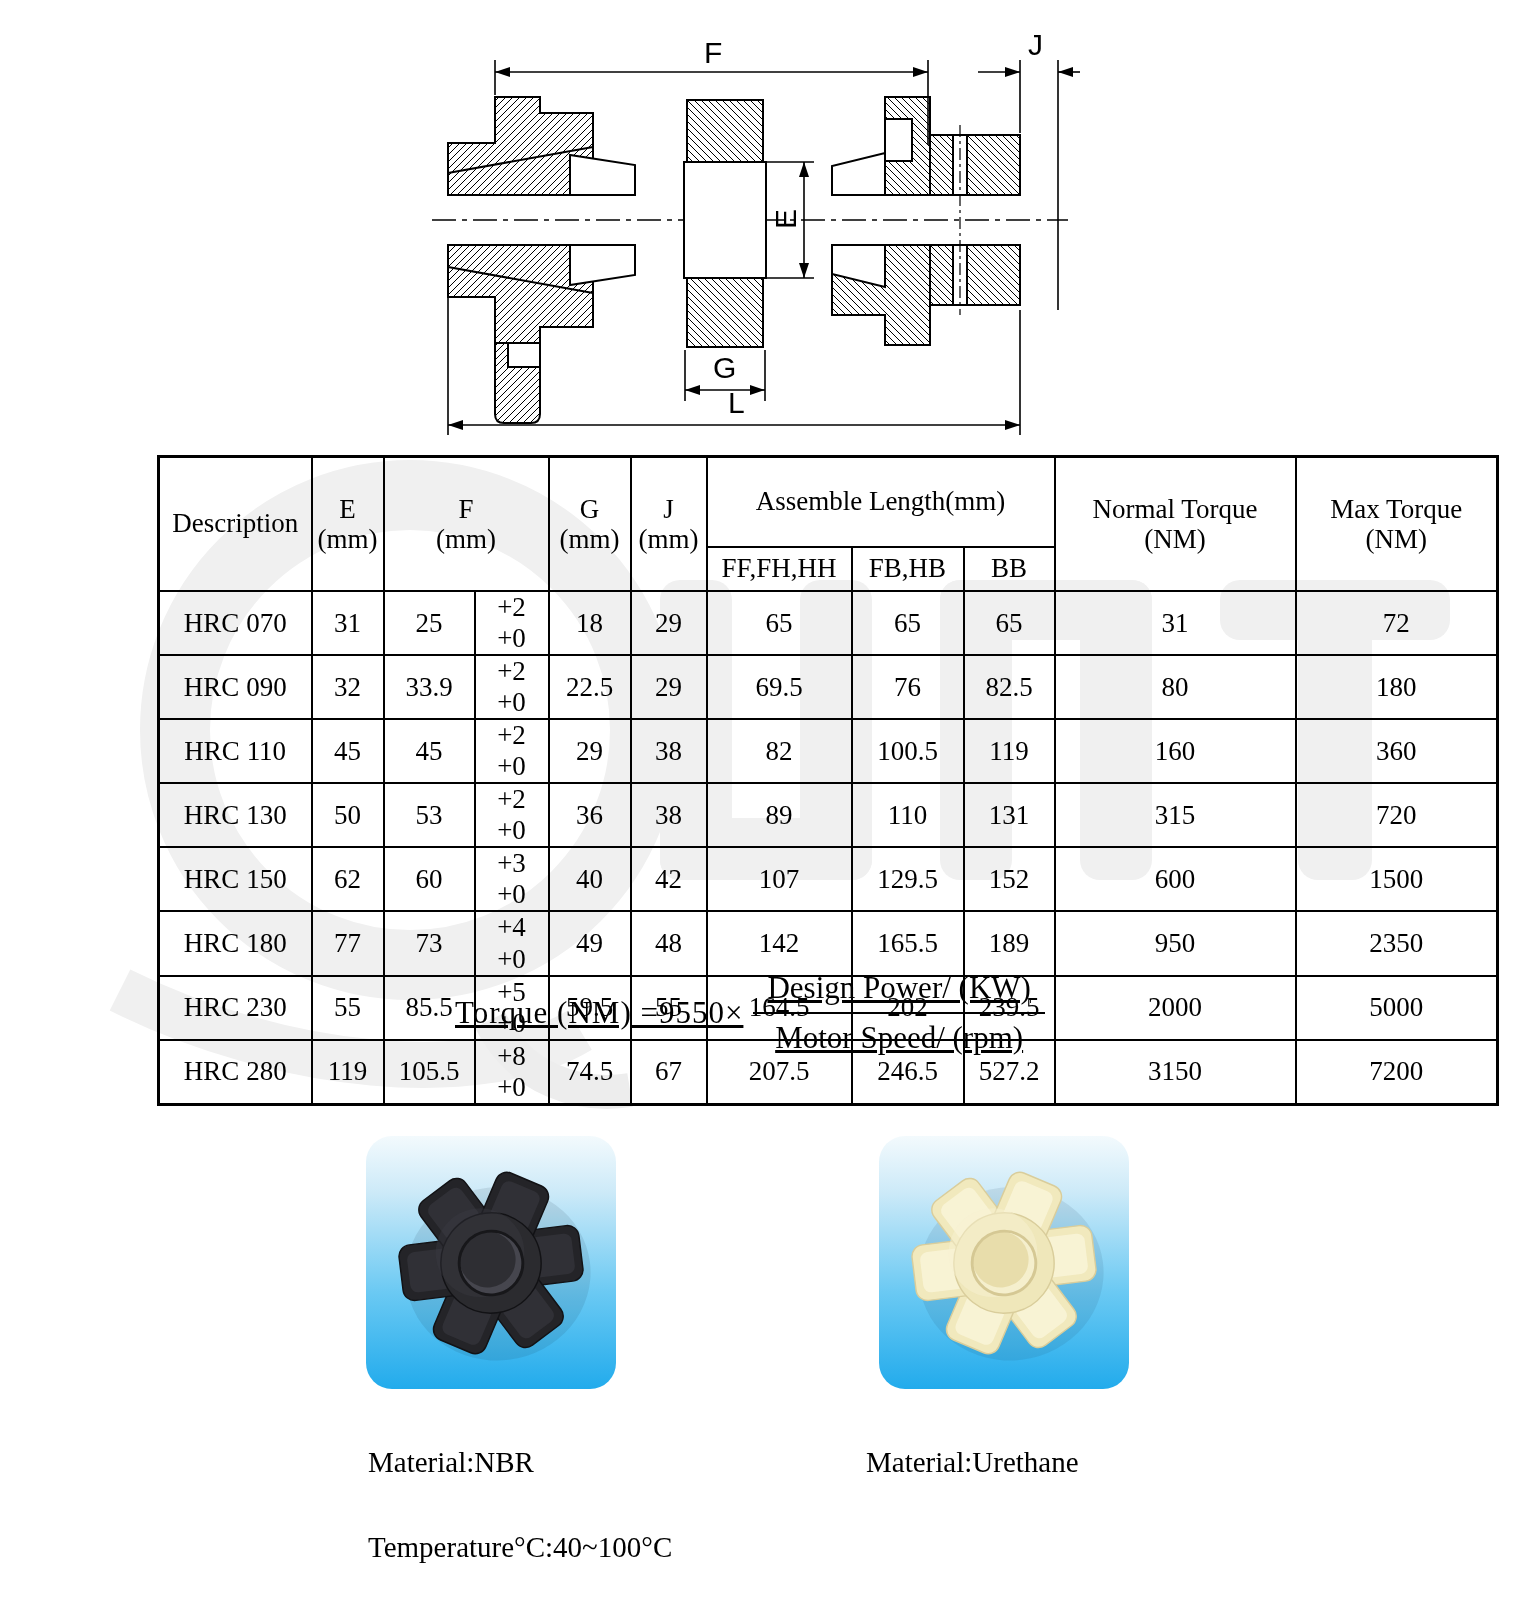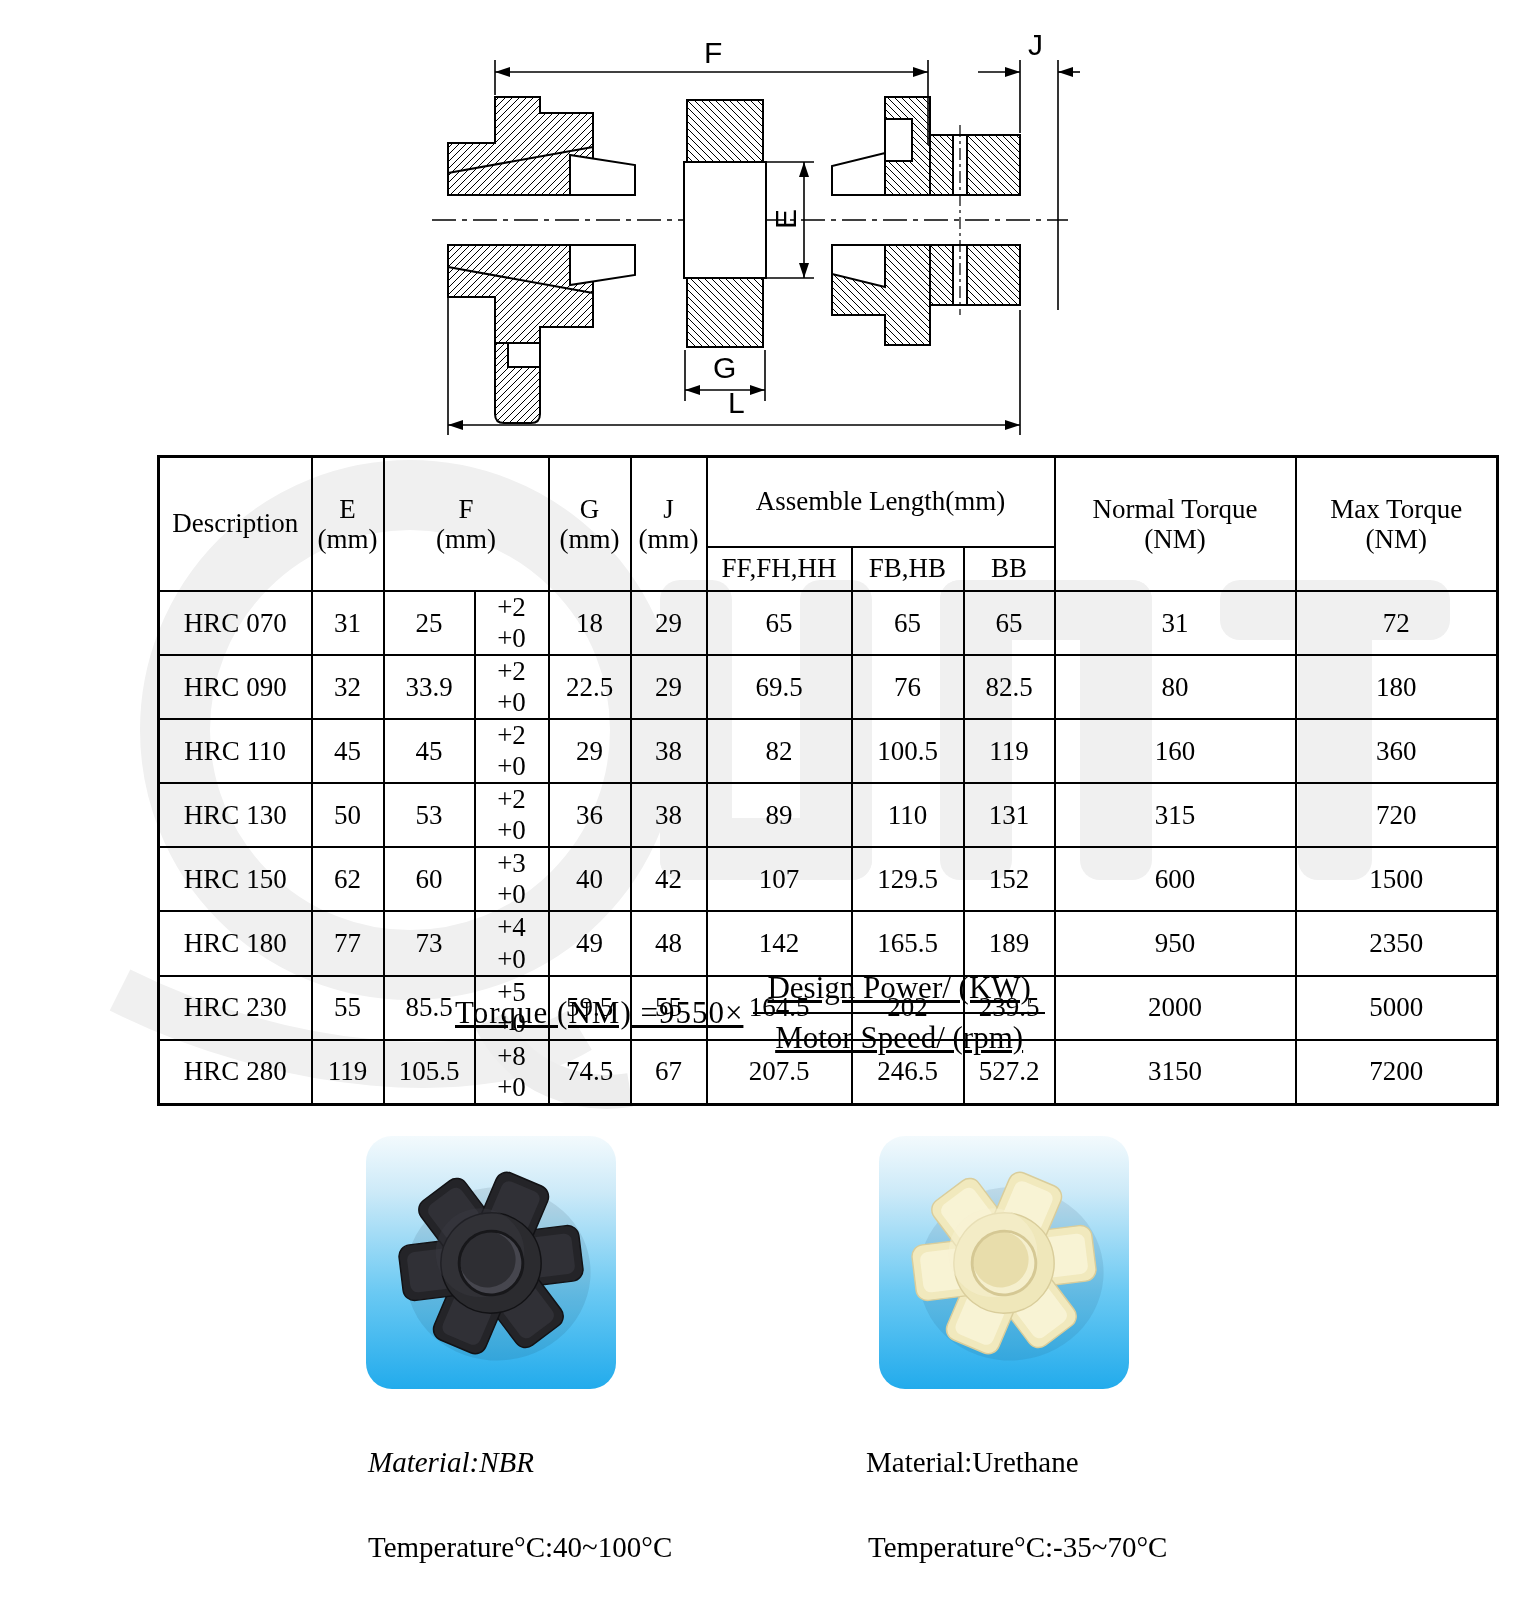--- a/index.html
+++ b/index.html
@@ -35,21 +35,21 @@
   .frac .den{padding:6px 14px 2px 14px;border-top:2px solid #000;}
 
   
   .card{position:absolute;width:250px;height:253px;border-radius:26px;z-index:2;
         display:flex;align-items:center;justify-content:center;
         background:linear-gradient(180deg,#f3fafd 0%,#cdeaf8 22%,#6ac9f3 62%,#22abec 100%);}
   .card-left{left:366px;top:1136px;}
   .card-right{left:879px;top:1136px;}
 
   .cap{position:absolute;z-index:2;font-size:29px;white-space:nowrap;}
-  .cap-mat-left{left:368px;top:1446px;font-style:italic;}
+  .cap-mat-left{left:368px;top:1446px;}
   .cap-mat-right{left:866px;top:1446px;}
   .cap-tmp-left{left:368px;top:1531px;}
   .cap-tmp-right{left:868px;top:1531px;}
 </style>
 </head>
 <body>
 
 <div class="page">
 
   <svg class="watermark" width="1420" height="680" viewBox="0 0 1420 680">
@@ -421,15 +421,14 @@
         <circle r="33" fill="#f5efcd"></circle>
         <circle cx="-3" cy="-4" r="29" fill="#e8ddab"></circle>
         <circle r="33" fill="none" stroke="#d5c894" stroke-width="3"></circle>
       </g>
     </svg>
   </div>
 
   <div class="cap cap-mat-left">Material:NBR</div>
   <div class="cap cap-mat-right">Material:Urethane</div>
   <div class="cap cap-tmp-left">Temperature°C:40~100°C</div>
-  <div class="cap cap-tmp-right">Temperature°C:-35~70°C</div>
 
 </div>
 
 </body></html>

